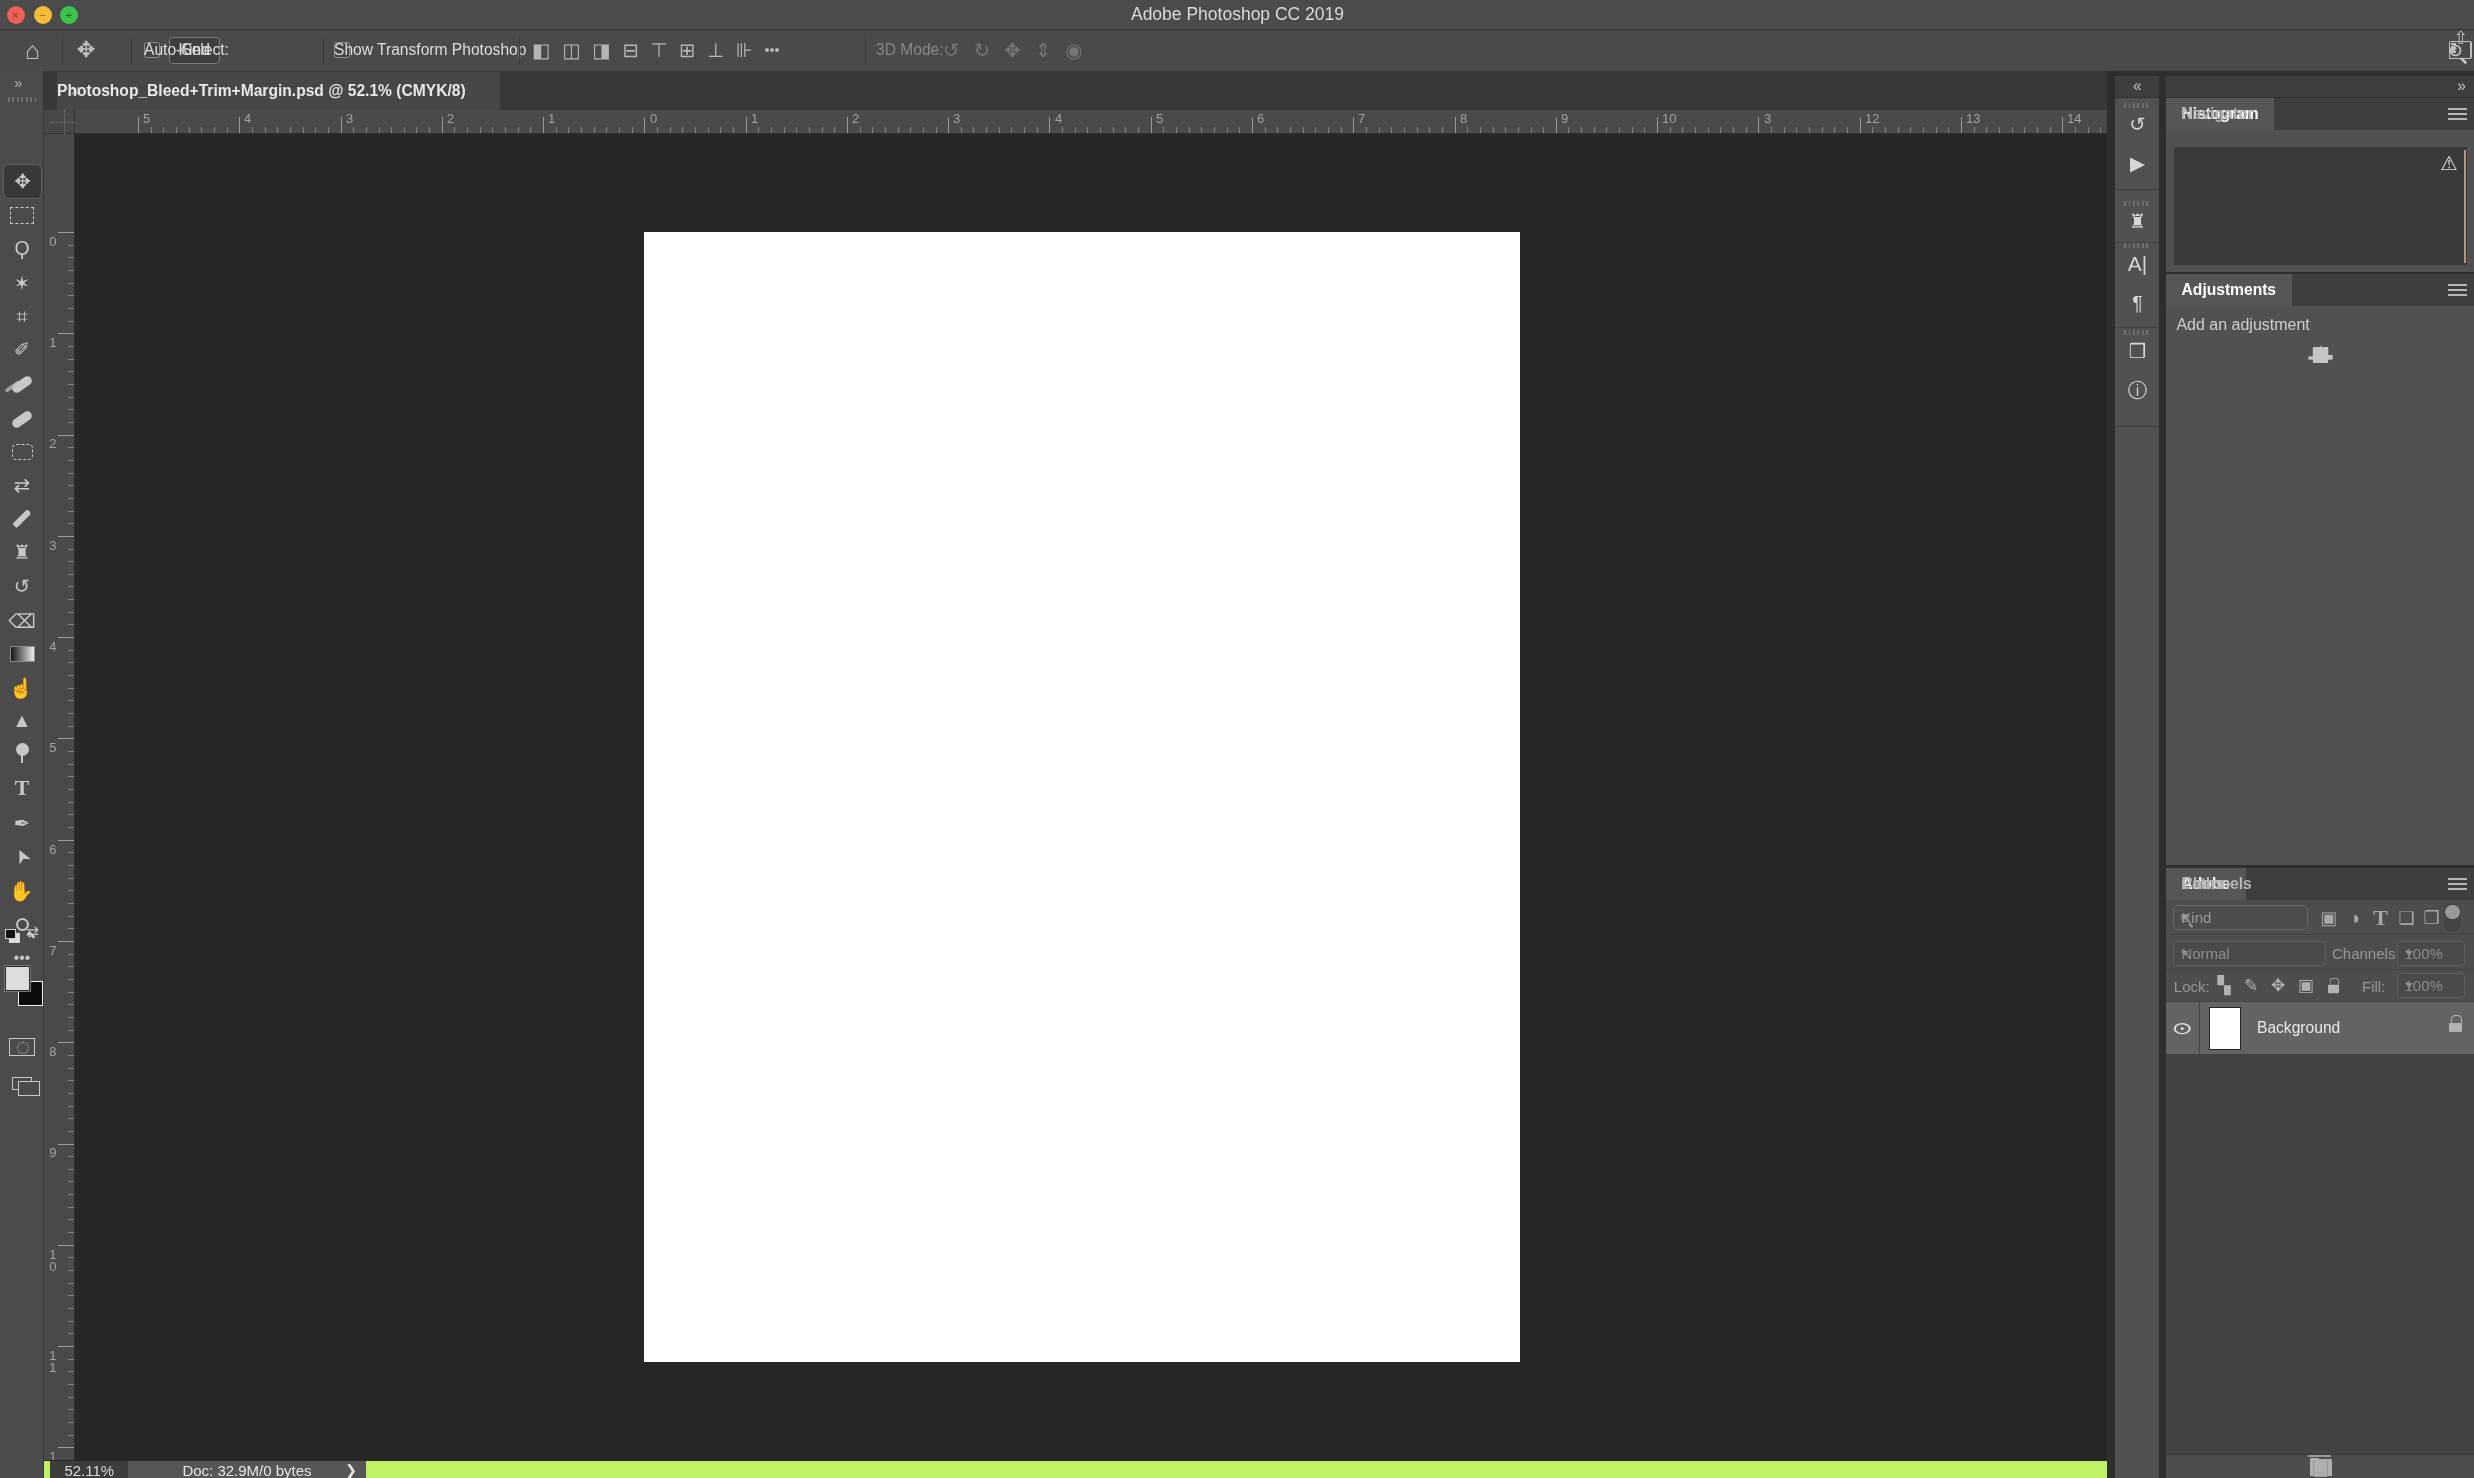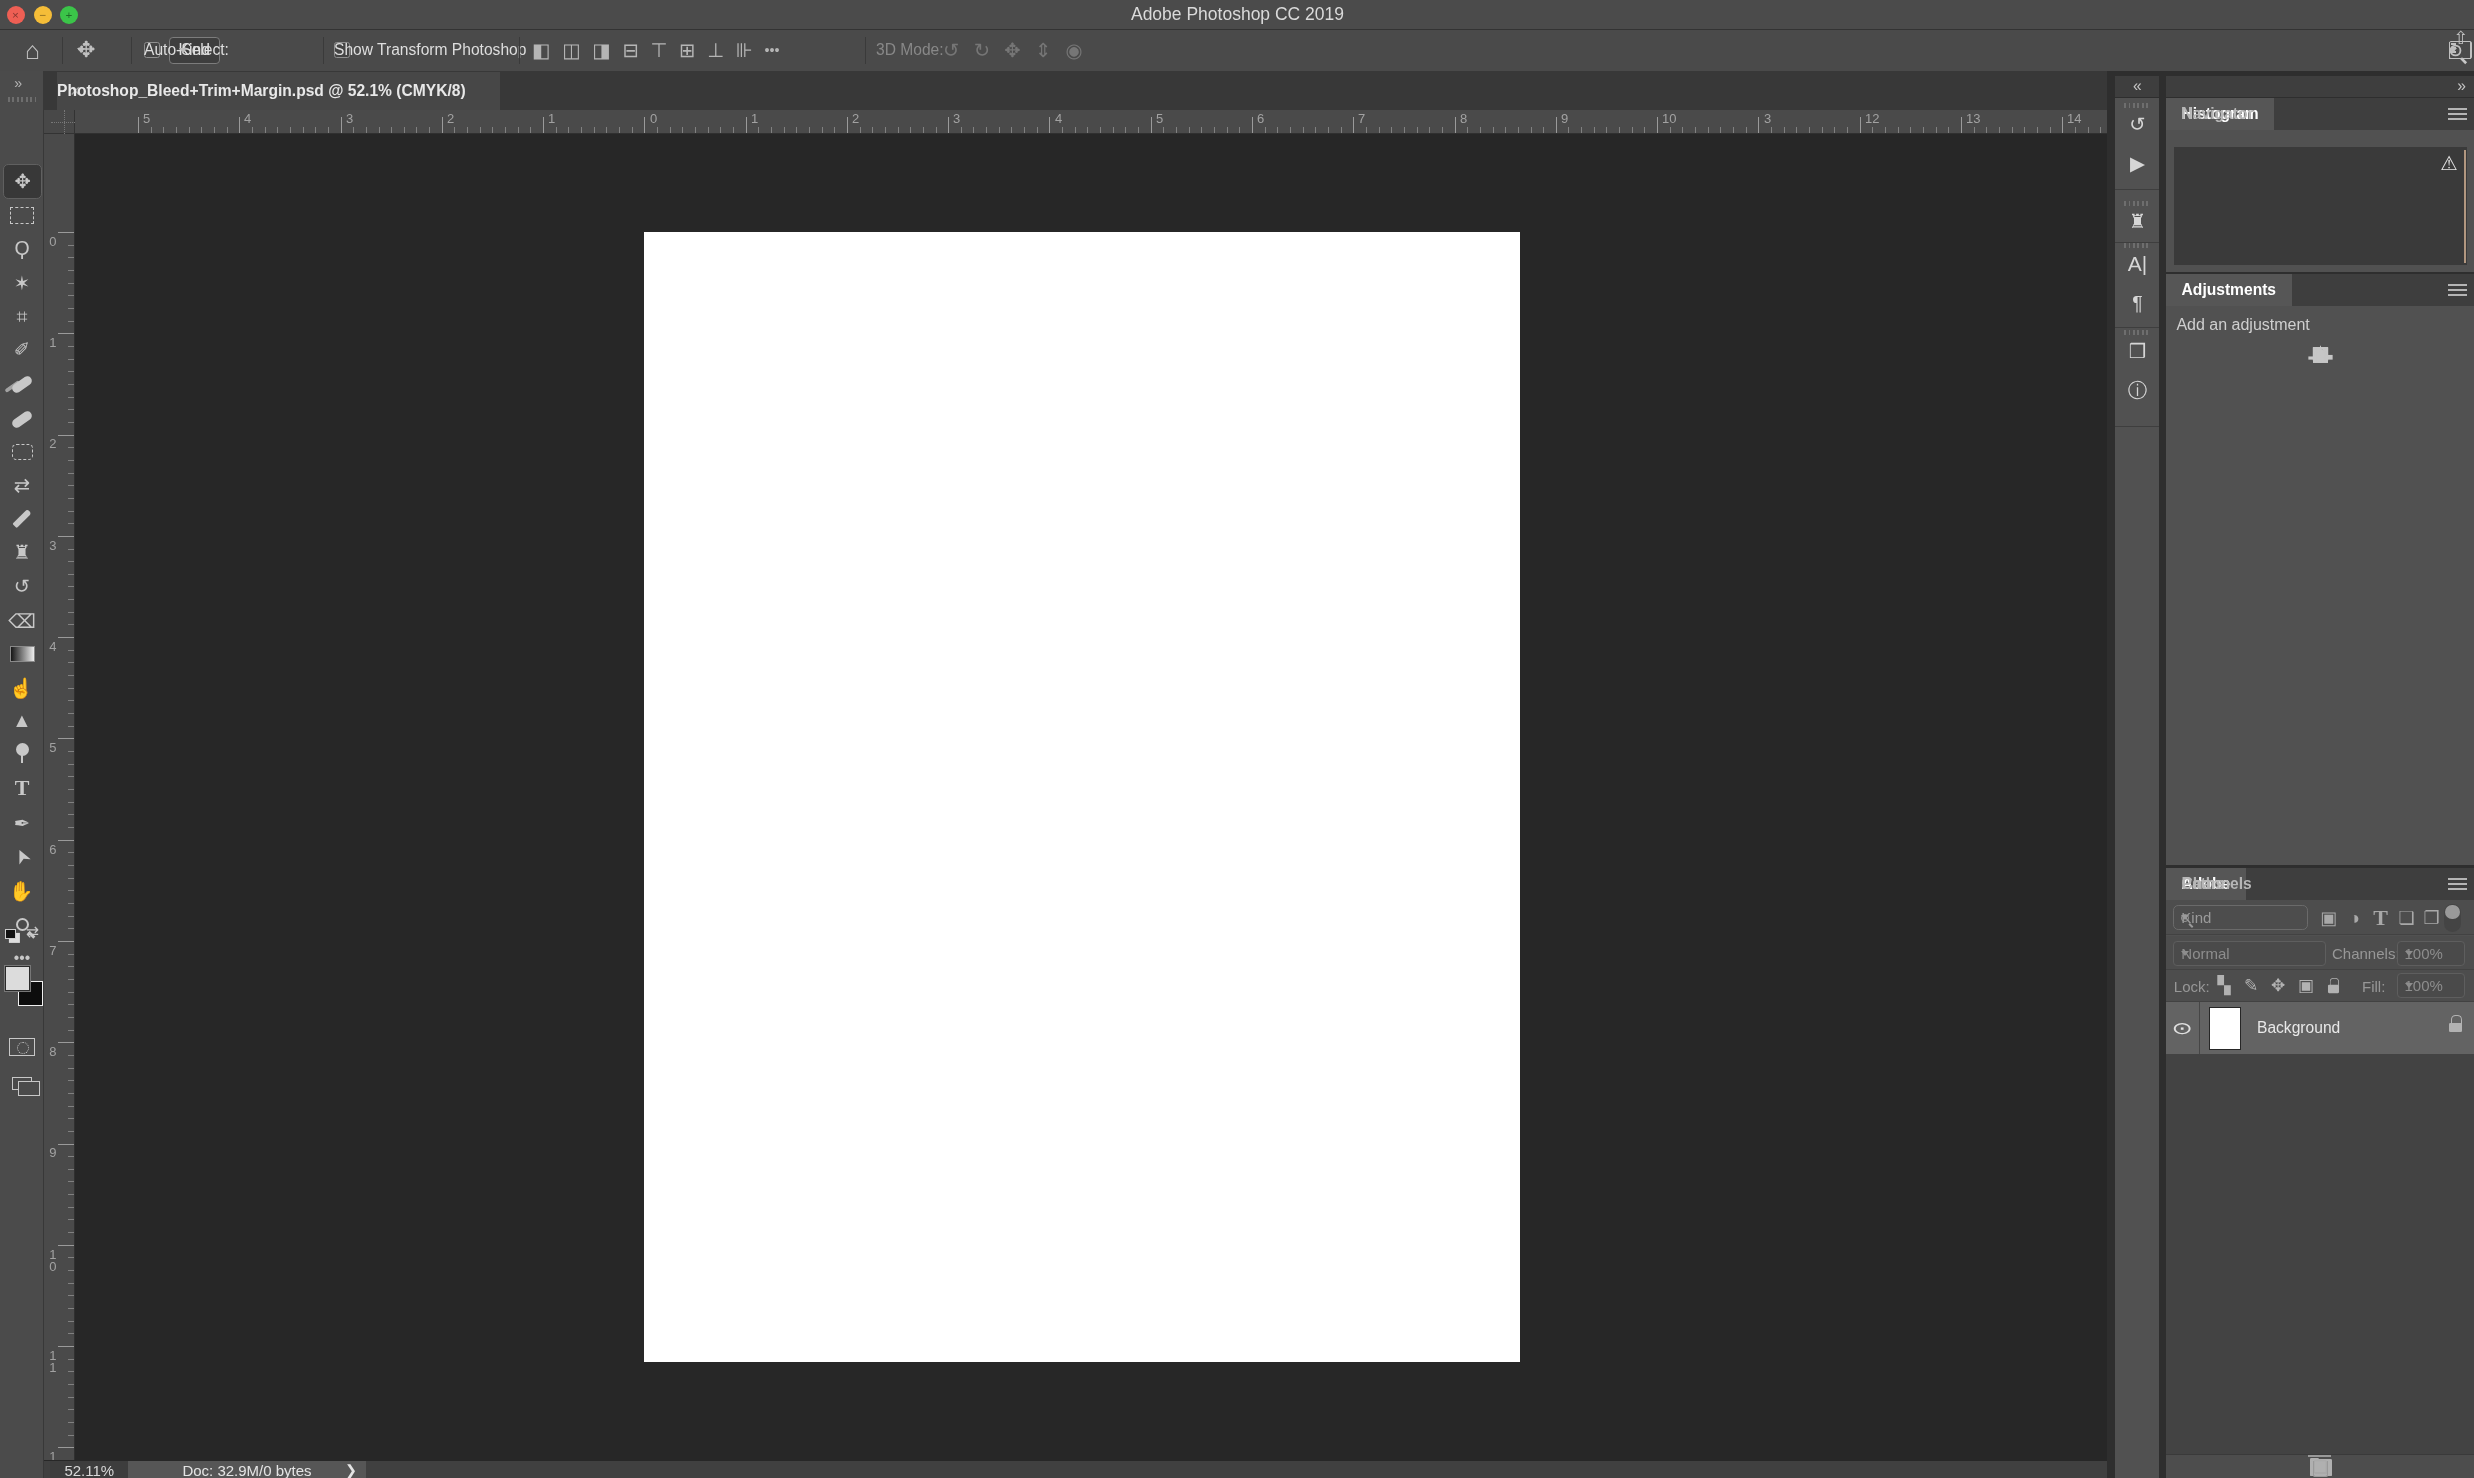--- a/index.html
+++ b/index.html
@@ -64,21 +64,21 @@
   .tickh.min{height:5.8px;background:#808080;}
   .rlabelh{top:1.3px;font-size:13px;color:#a2a2a2;}
   .tickv{right:0;height:1.3px;background:#9a9a9a;width:15.6px;}
   .tickv.min{width:5.8px;background:#808080;}
   .rlabelv{left:5.2px;font-size:13px;color:#a2a2a2;line-height:12.3px;text-align:center;}
   #canvas{left:75px;top:134px;width:2032px;height:1326px;background:#272727;overflow:hidden;}
   .docpage{background:#ffffff;}
   .gv{top:0;height:100%;width:1.9px;}
   .gh{left:0;width:100%;height:1.9px;}
   
-  .statusbar{left:44px;top:1461px;width:2063px;height:18px;background:#404040;}
+  .statusbar{left:44px;top:1461px;width:2063px;height:18px;background:#bef264;}
   .zoombox{left:5.8px;top:0;width:79px;height:18px;background:#3d3d3d;font-size:15px;color:#d8d8d8;display:flex;align-items:center;justify-content:center;}
   .docbox{left:84px;top:0;width:238px;height:18px;background:#565656;font-size:15px;color:#e4e4e4;display:flex;align-items:center;justify-content:center;gap:26px;}
   .docbox .chev{position:absolute;right:9px;font-size:14.3px;color:#e4e4e4;top:0;line-height:18px;}
   
   .dock{left:2107px;top:71px;width:368px;height:1407px;background:#2e2e2e;}
   .dockhead{top:4.5px;height:21px;background:#3e3e3e;color:#c4c4c4;font-size:15.6px;}
   .dockhead span{position:static;}
   .strip{left:8.4px;top:27px;width:44px;height:1380px;background:#515151;}
   .sgrip{left:9px;width:26px;height:4.5px;background:repeating-linear-gradient(90deg,#6e6e6e 0 1.9px,transparent 1.9px 4.5px);}
   .sdiv{left:0;width:44px;height:0;border-top:1.3px solid #3e3e3e;}

